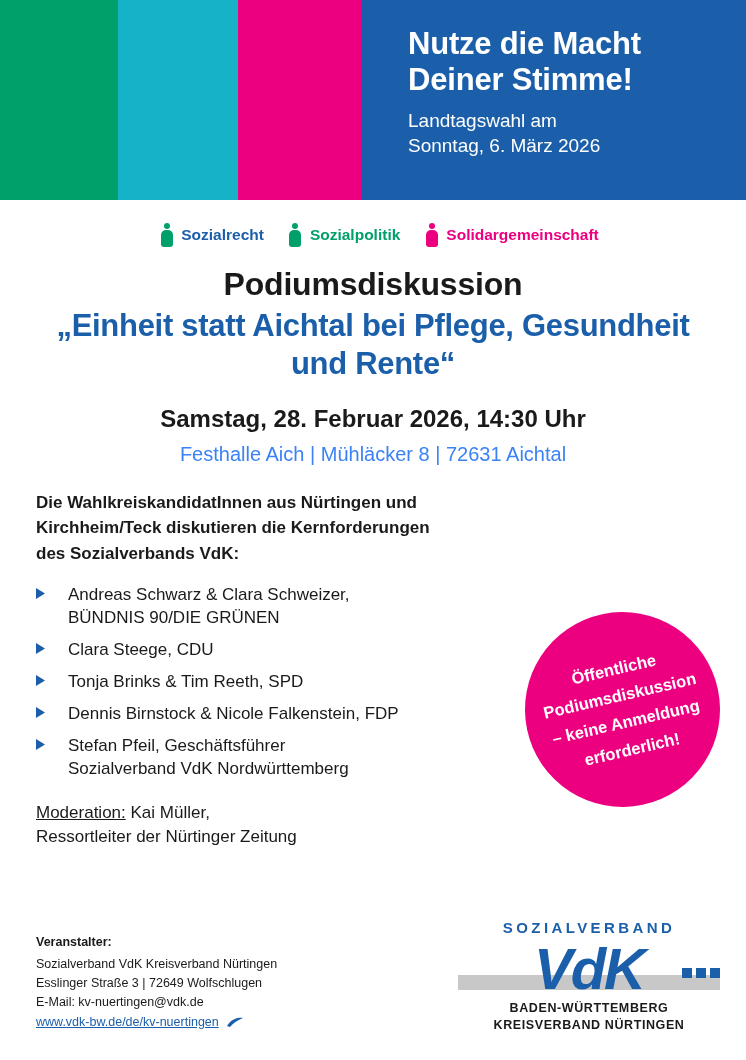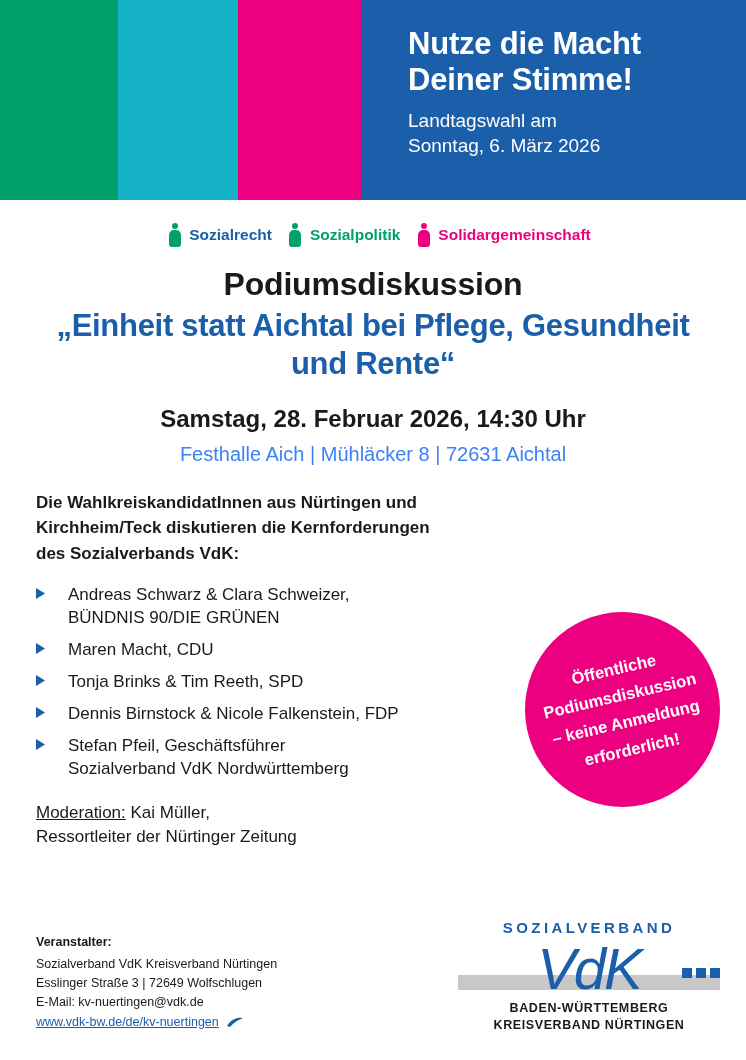--- a/index.html
+++ b/index.html
@@ -57,21 +57,21 @@
     font-weight: normal;
     white-space: pre-line;
   }
 
   
   .pillars {
     margin-top: 22px;
     display: flex;
     justify-content: center;
     align-items: center;
-    gap: 16px;
+    gap: 24px;
     font-size: 15.5px;
     font-weight: bold;
     padding-left: 12px;
   }
   .pillar {
     display: flex;
     align-items: center;
     gap: 7px;
     white-space: nowrap;
   }
@@ -258,21 +258,21 @@
     position: absolute;
     left: 0;
     right: 0;
     bottom: 10px;
     height: 15px;
     background: #c8c8c8;
   }
   .logo-word {
     position: relative;
     font-size: 58px;
-    font-weight: normal;
+    font-weight: bold;
     font-style: italic;
     color: #1b5faa;
     letter-spacing: -2px;
     line-height: 62px;
   }
   .logo-bottom {
     font-size: 12.5px;
     font-weight: bold;
     letter-spacing: 0.6px;
     color: #1a1a1a;
@@ -354,21 +354,21 @@
       </span>
       <span class="item-text">Andreas Schwarz &amp; Clara Schweizer,
 BÜNDNIS 90/DIE GRÜNEN</span>
     </div>
     <div class="list-item">
       <span class="bullet">
         <svg width="9" height="11" viewBox="0 0 9 11">
             <polygon points="0,0 9,5.5 0,11" fill="#1b5faa"></polygon>
           </svg>
       </span>
-      <span class="item-text">Maren Macht, CDU</span>
+      <span class="item-text">Clara Steege, CDU</span>
     </div>
     <div class="list-item">
       <span class="bullet">
         <svg width="9" height="11" viewBox="0 0 9 11">
             <polygon points="0,0 9,5.5 0,11" fill="#1b5faa"></polygon>
           </svg>
       </span>
       <span class="item-text">Tonja Brinks &amp; Tim Reeth, SPD</span>
     </div>
     <div class="list-item">

